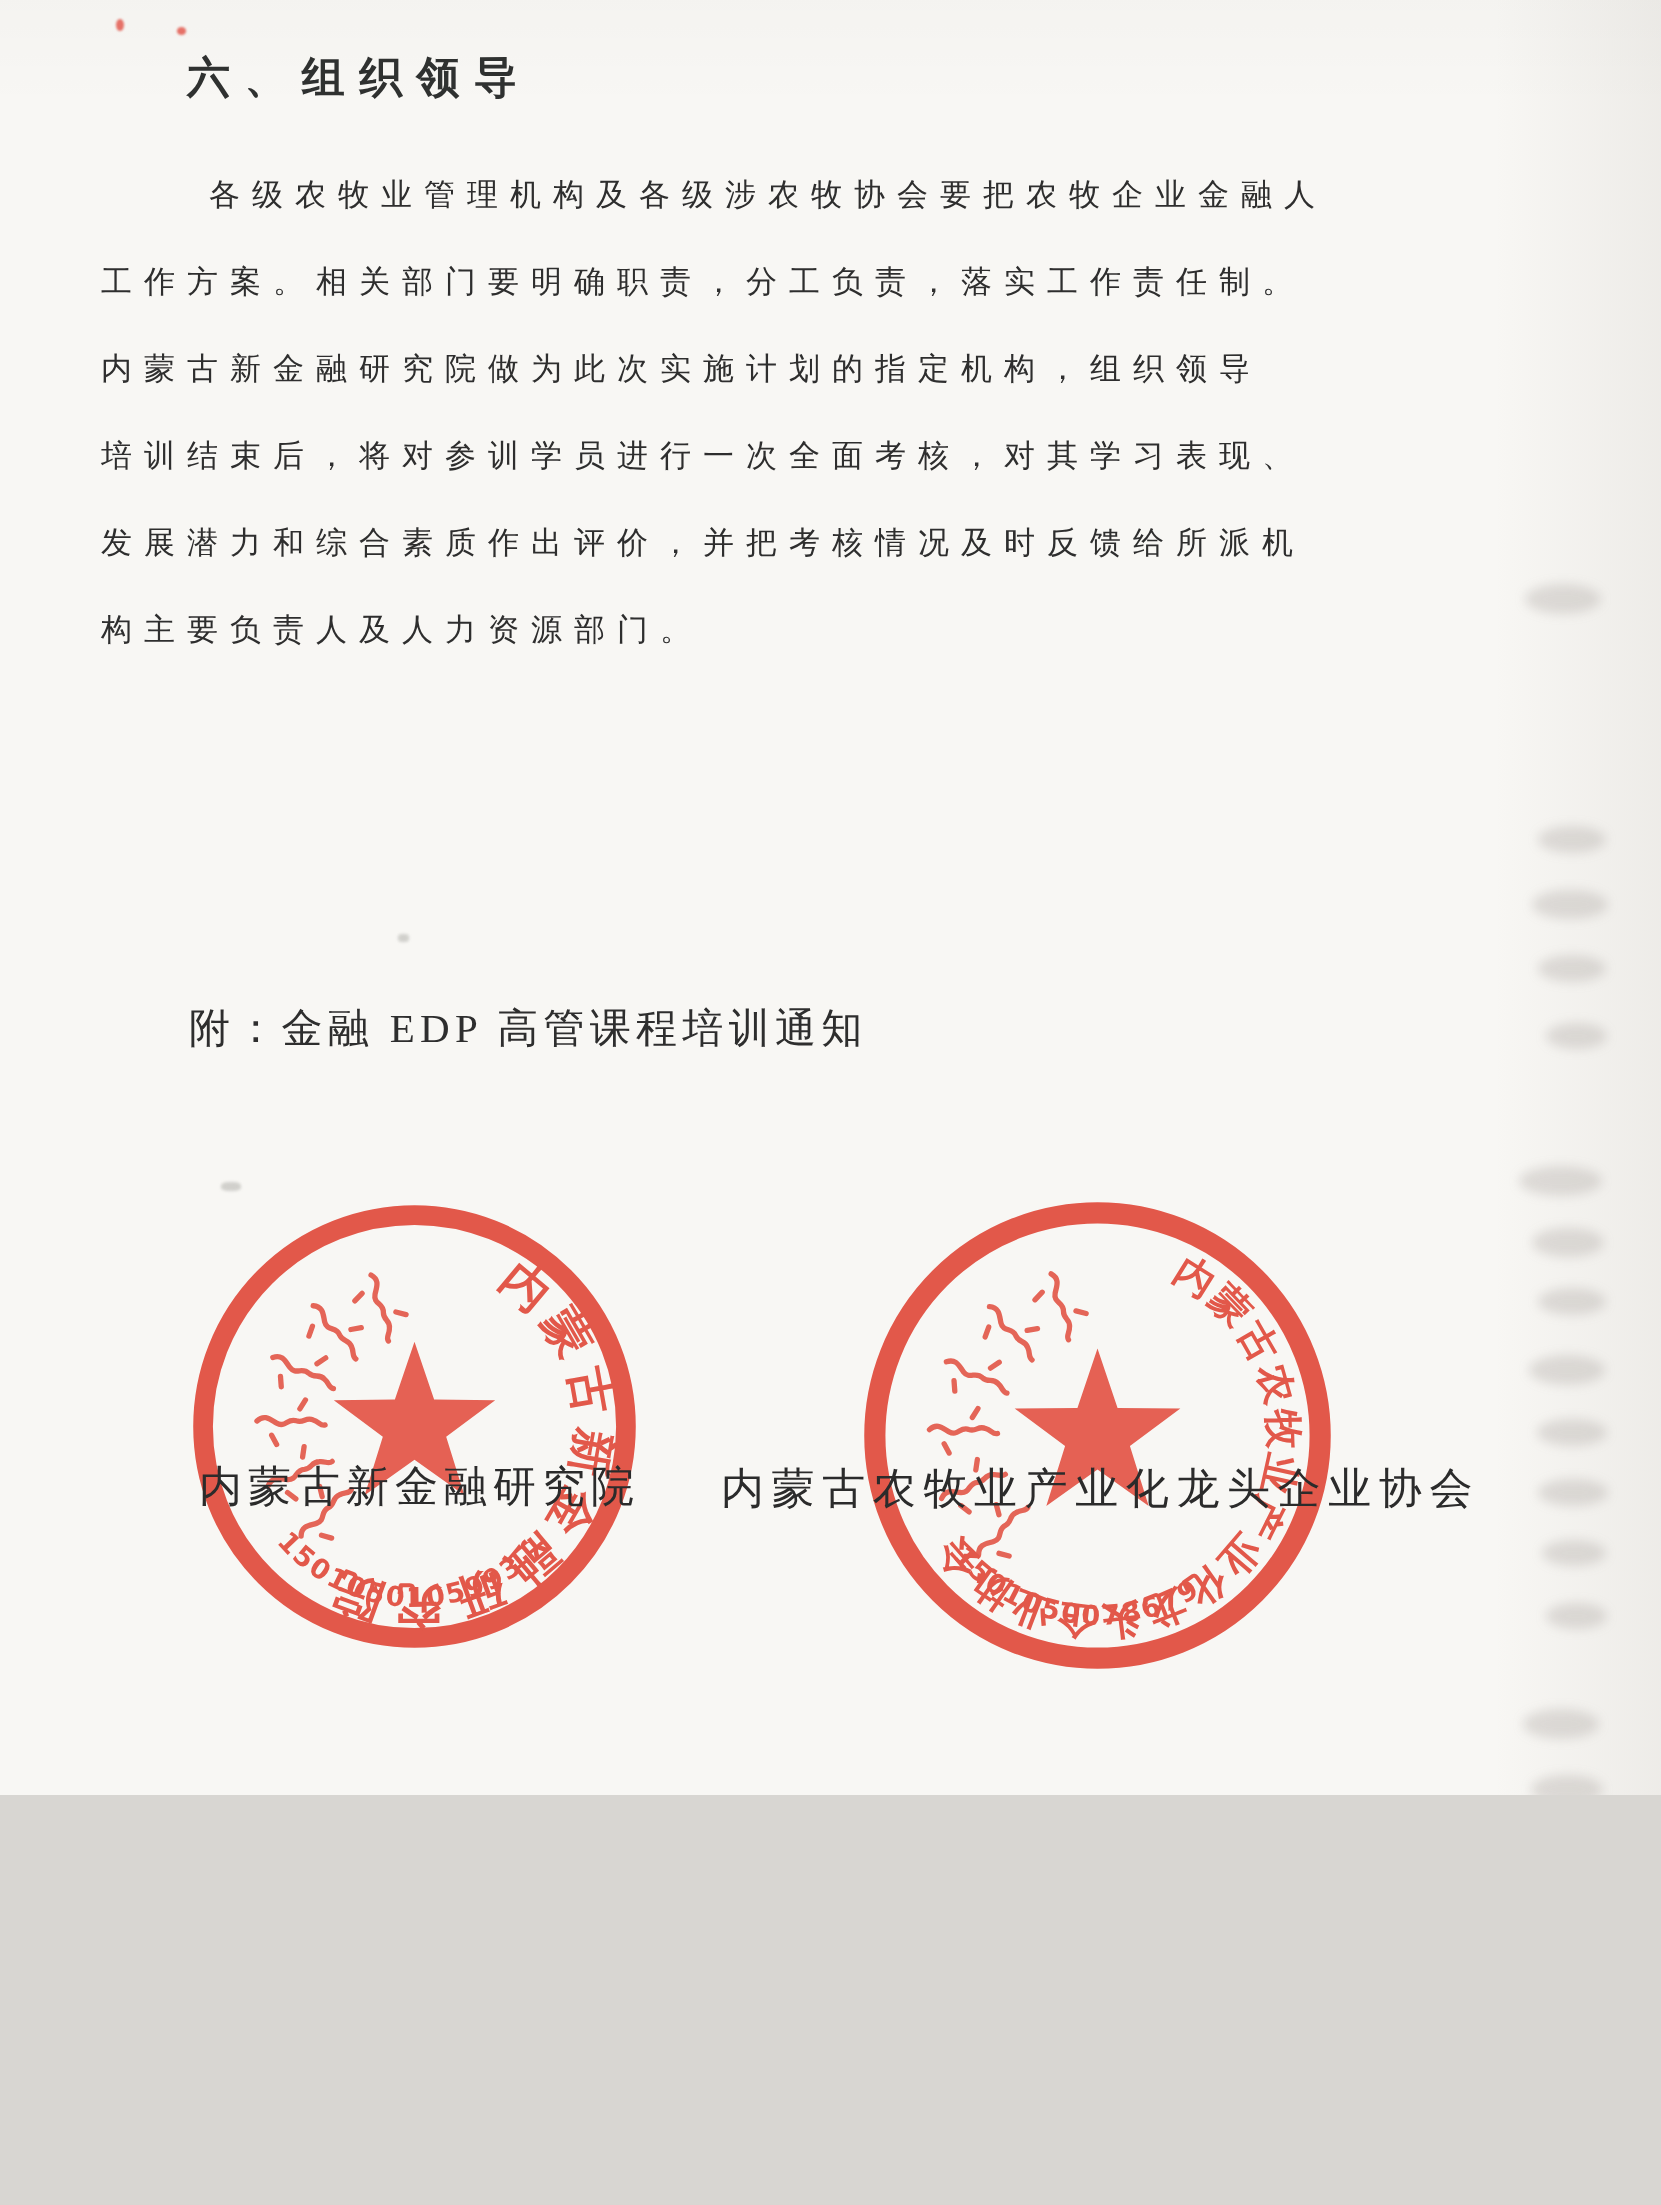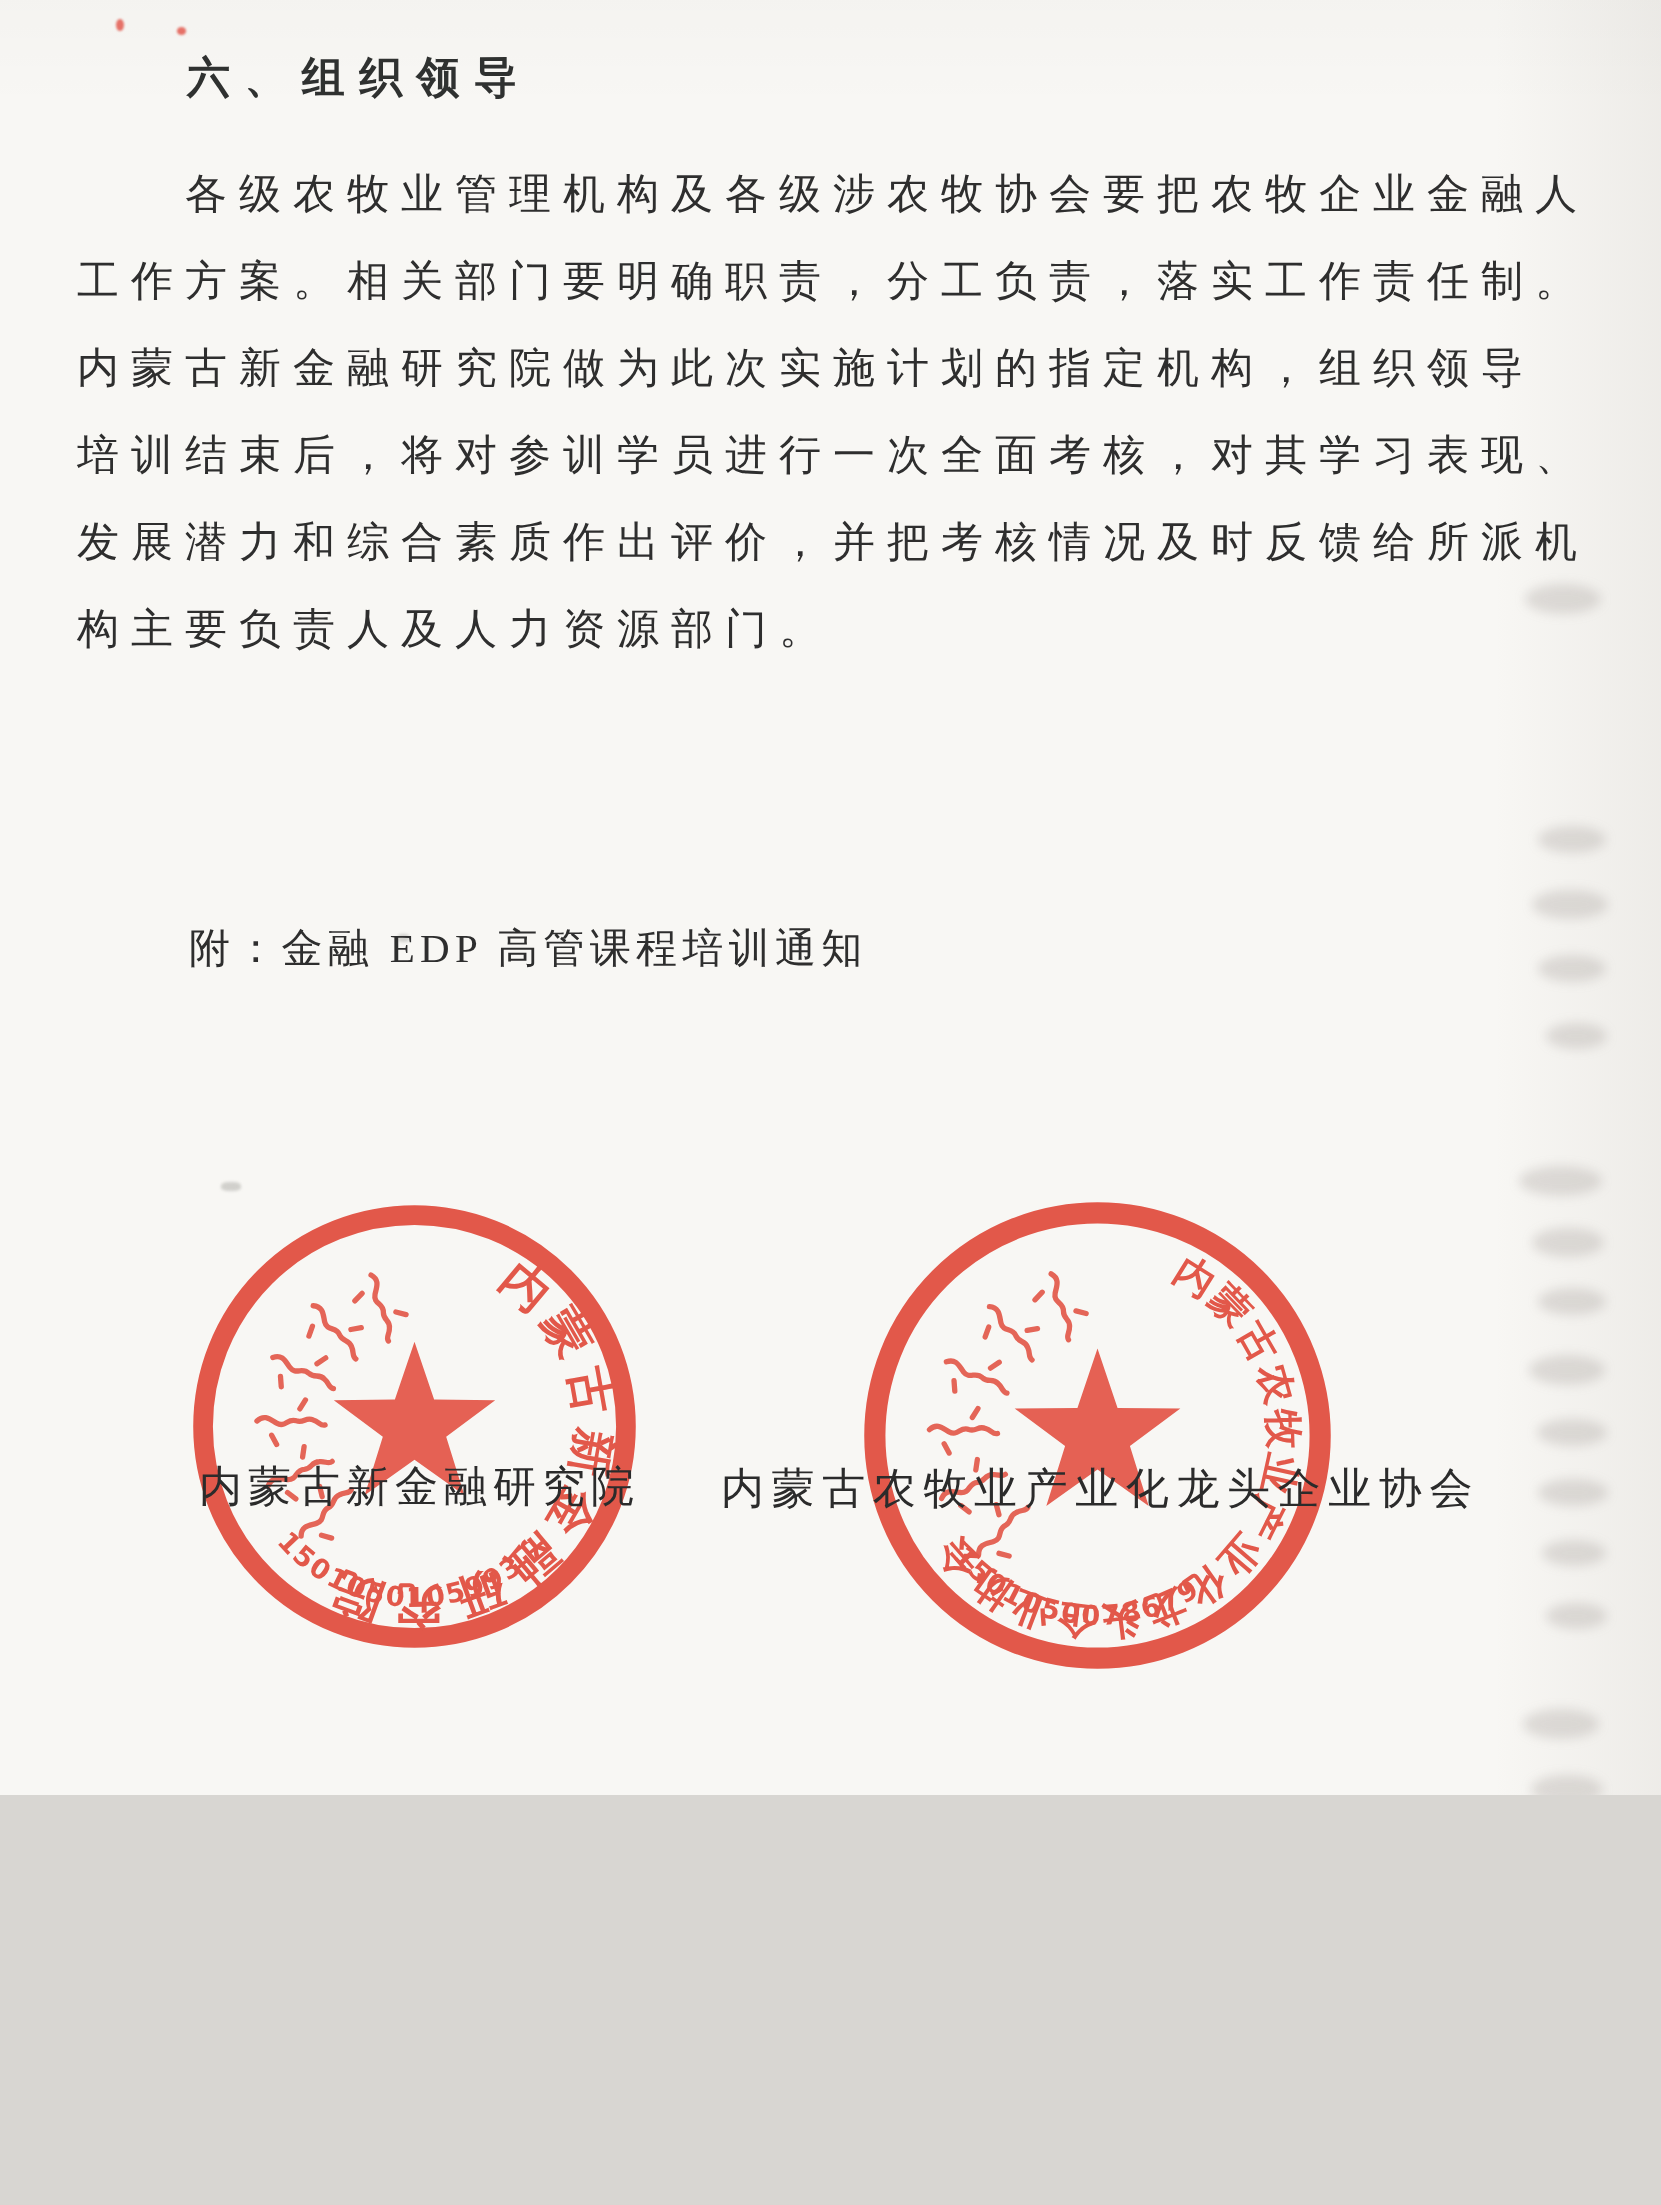--- a/index.html
+++ b/index.html
@@ -18,26 +18,26 @@
   }
   .heading {
     position:absolute; left:187px; top:49px;
     font-family:"DejaVu Sans","Liberation Sans",sans-serif;
     font-weight:700; font-size:43px; letter-spacing:14.4px;
     color:#2f3130; white-space:nowrap; margin:0;
   }
   .body-text { position:absolute; left:77px; top:151px; width:1523px; }
   .line {
     height:87px; line-height:87px;
-    font-size:42px; letter-spacing:12px;
-    white-space:nowrap; color:#2e2e2e;
+    font-size:31px; letter-spacing:12px;
+    white-space:nowrap; color:#2e2e2e;margin-left:24px;
   }
   .line.indent { padding-left:108px; }
   .attachment {
-    position:absolute; left:189px; top:924px;
+    position:absolute; left:189px; top:1004px;
     font-size:41px; letter-spacing:5.3px; line-height:49px;
     white-space:nowrap; color:#2e2e2e;
   }
   .seal { position:absolute; opacity:0.92; }
   .seal-ring { fill:none; stroke:#e14b3c; }
   .seal-fill { fill:#e14b3c; opacity:0.95; }
   .seal-arc-text {
     fill:#e14b3c;
     font-family:"Liberation Serif","DejaVu Serif",serif;
     font-weight:700;

